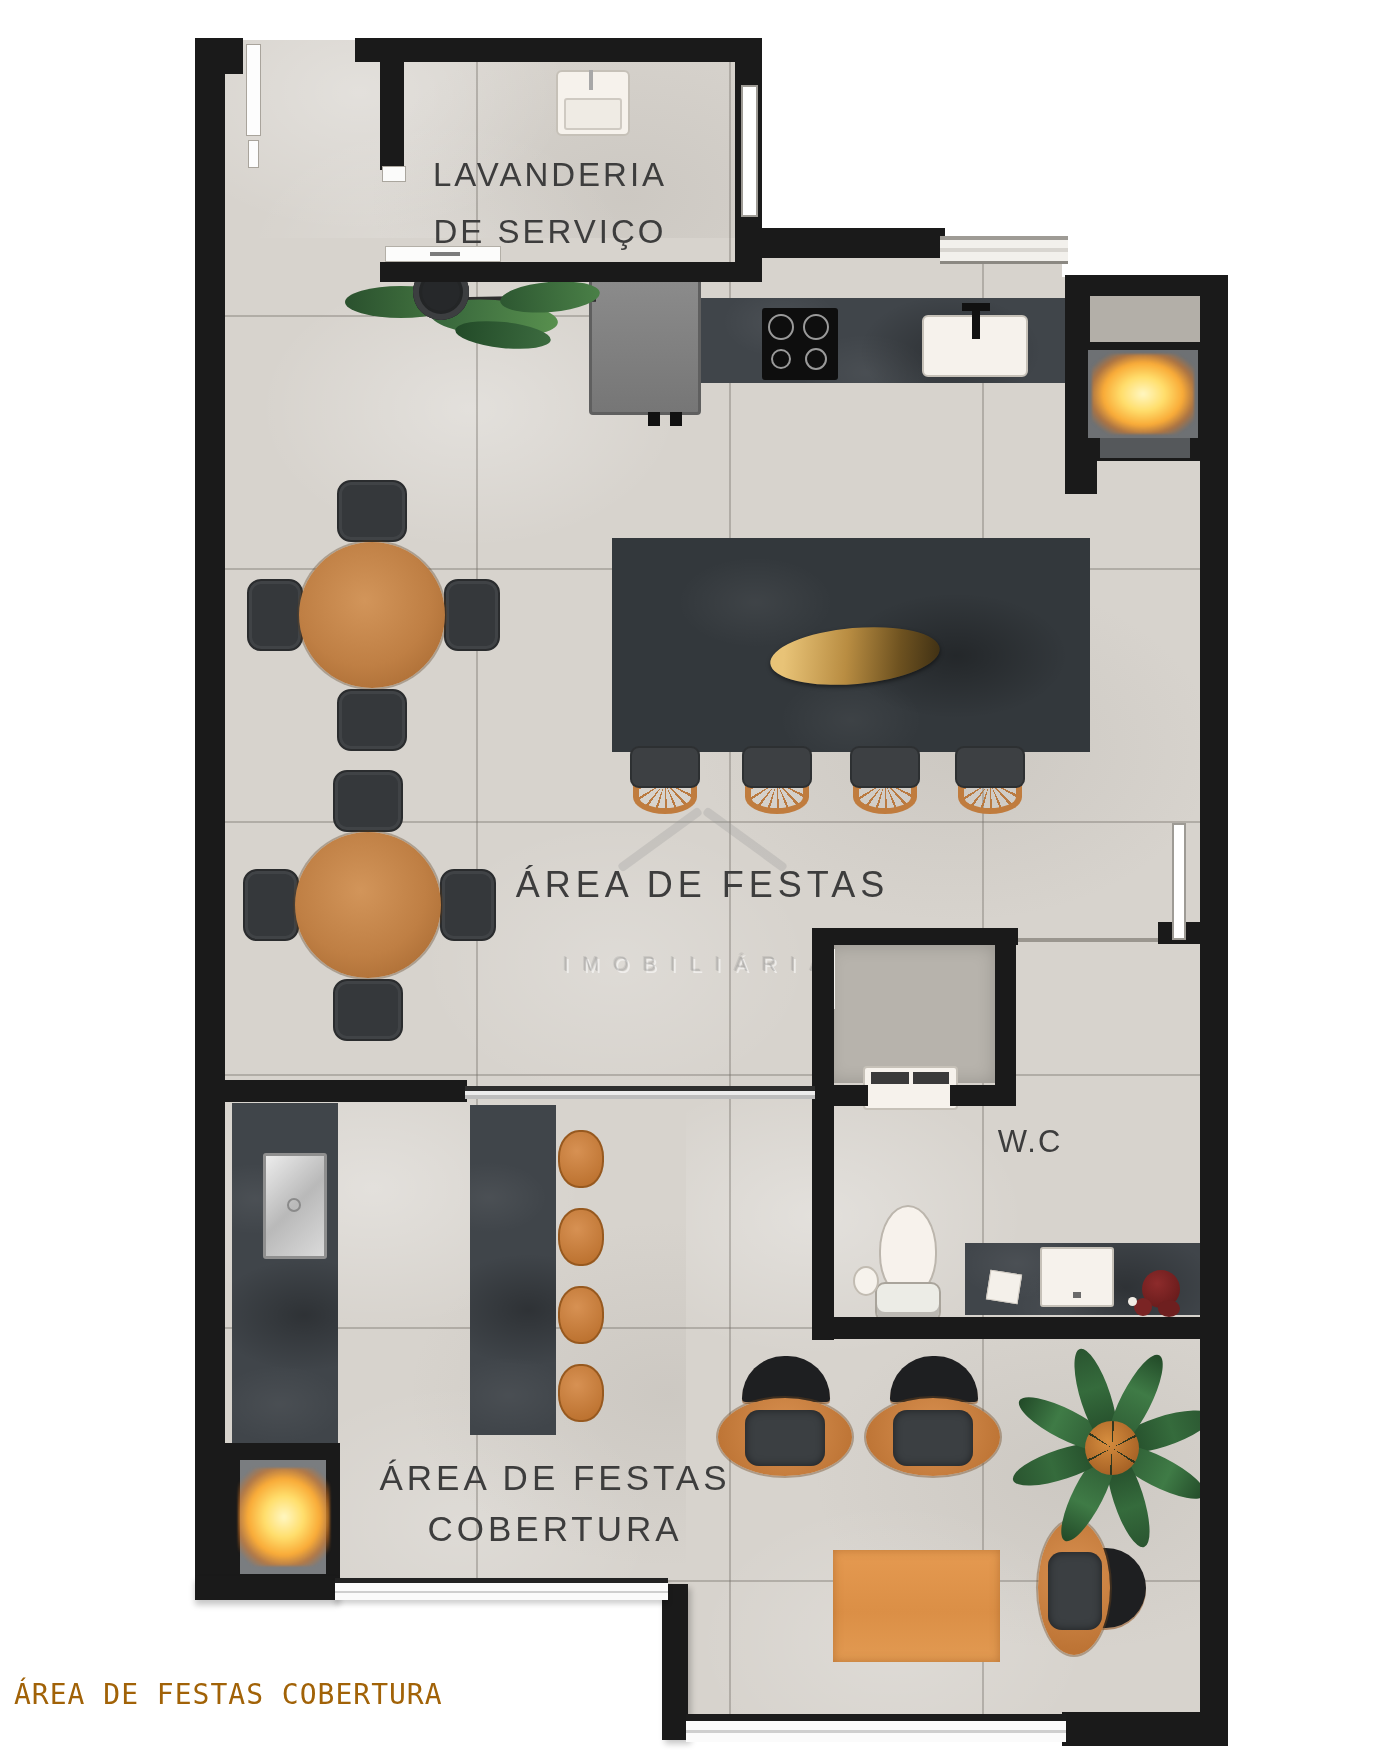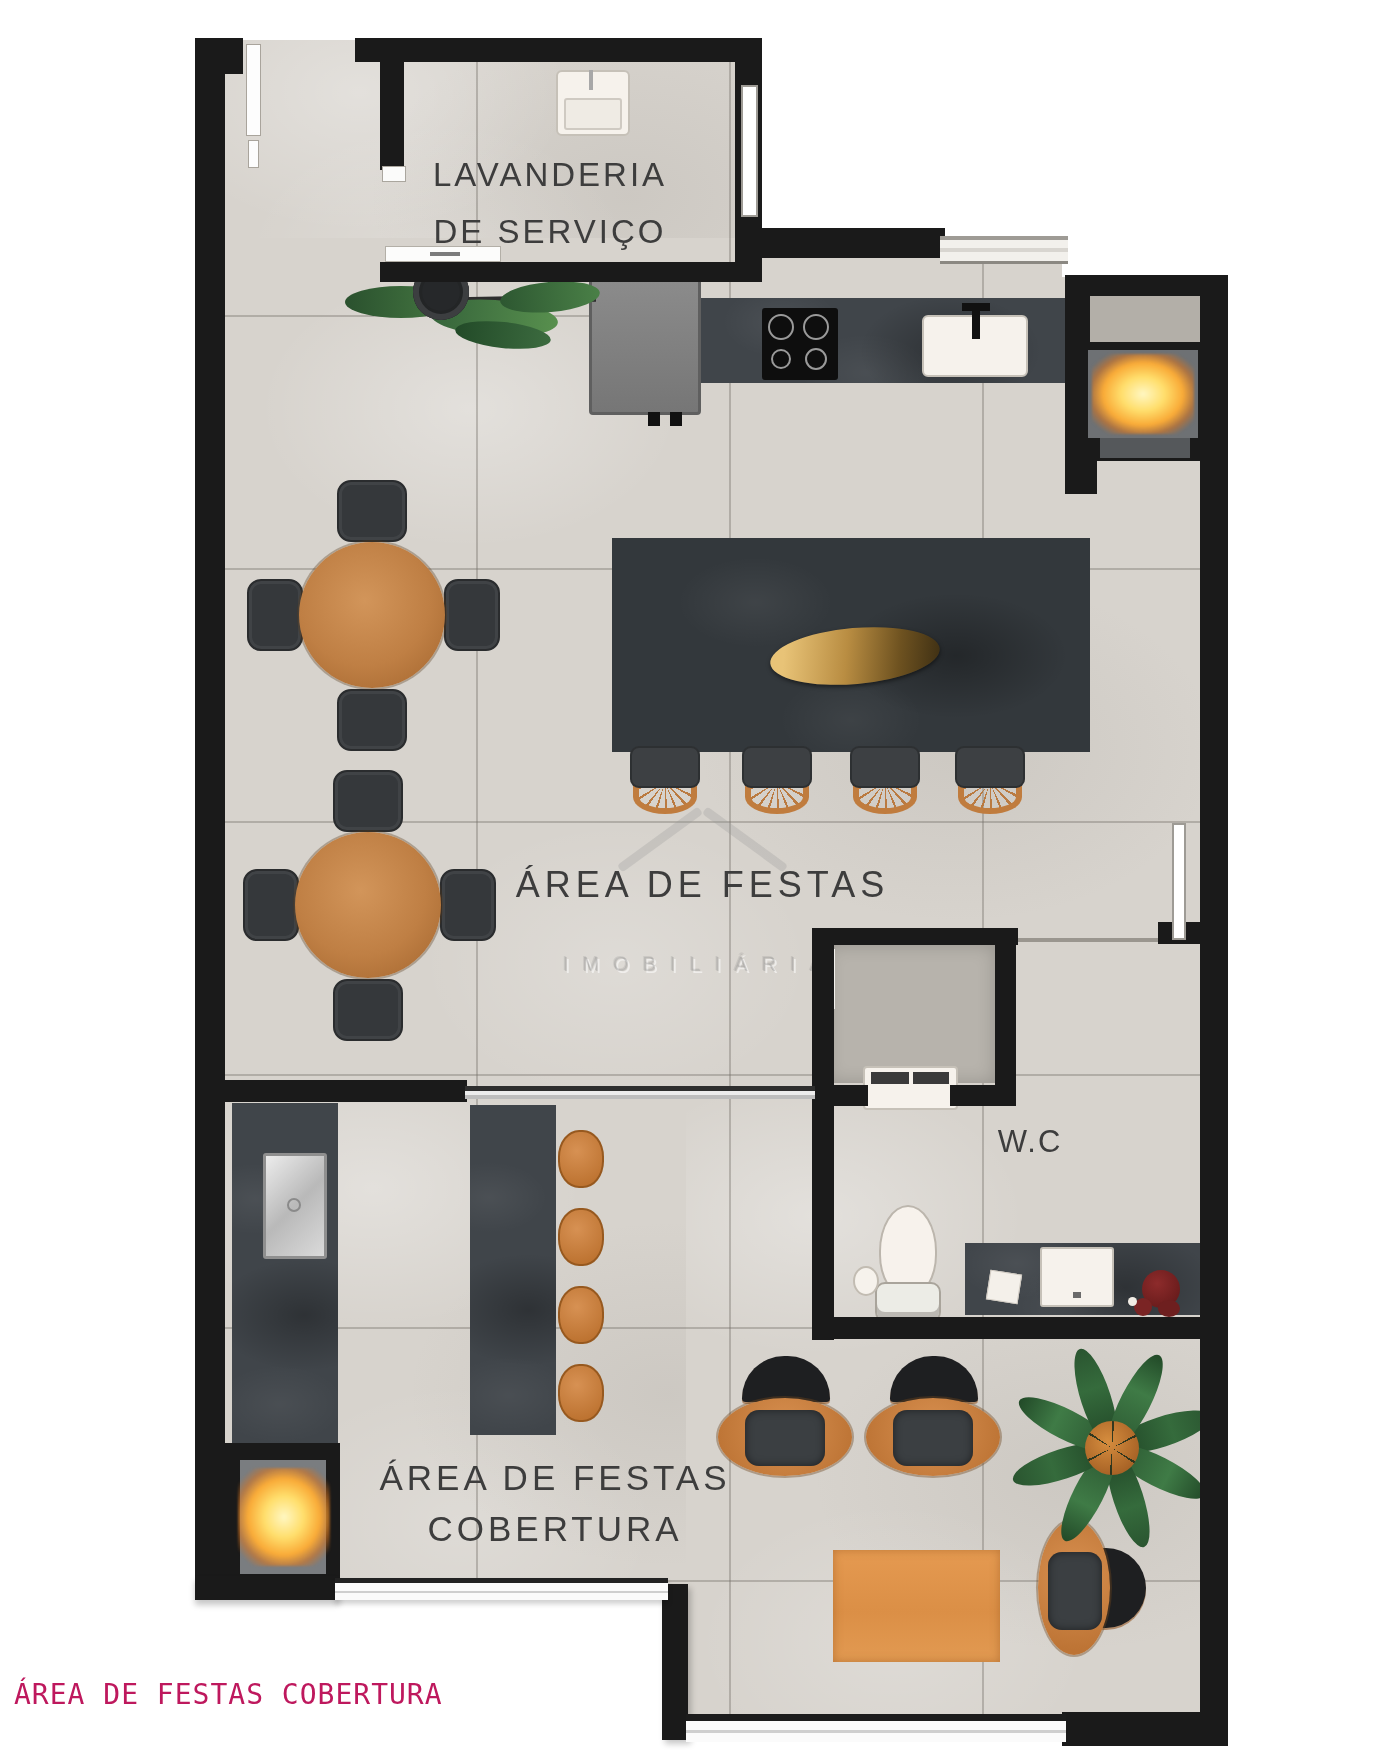--- a/index.html
+++ b/index.html
@@ -47,21 +47,21 @@
         background:linear-gradient(90deg,#1f4325,#356b3c 60%,#2a5530);transform-origin:0 50%;}
   .plant .leaf:nth-child(2n){background:linear-gradient(90deg,#2a5530,#3f7b46 60%,#224a28);}
   .lounge-oval{background:radial-gradient(circle at 50% 40%, #d89050, #bd7435 85%);border-radius:50%;
         box-shadow:0 0 0 2px rgba(110,70,30,0.4);}
   .lounge-seat{background:#3b3f42;border-radius:14px;box-shadow:inset 0 0 8px rgba(0,0,0,0.5);}
   .lounge-head{background:#1e1f21;box-shadow:0 2px 0 rgba(150,90,40,0.6);}
   
   .plan-label{color:#3d3d3d;text-align:center;}
   .wm{color:rgba(150,150,150,0.20);text-shadow:2px 2px 0 rgba(255,255,255,0.55), -1px -1px 0 rgba(120,120,120,0.18);
       text-align:center;font-weight:700;}
-  .caption{font-family:"DejaVu Sans Mono", monospace;color:#be185d;font-size:28px;letter-spacing:1px;}
+  .caption{font-family:"DejaVu Sans Mono", monospace;color:#a16207;font-size:28px;letter-spacing:1px;}
 </style>
 </head>
 <body>
 
 <div id="stage">
 
   <div class="abs floor" style="left:225px;top:40px;width:537px;height:260px;"></div>
   <div class="abs floor" style="left:225px;top:238px;width:977px;height:852px;"></div>
   <div class="abs floor" style="left:225px;top:1085px;width:590px;height:515px;"></div>
   <div class="abs floor" style="left:686px;top:1085px;width:516px;height:655px;"></div>

